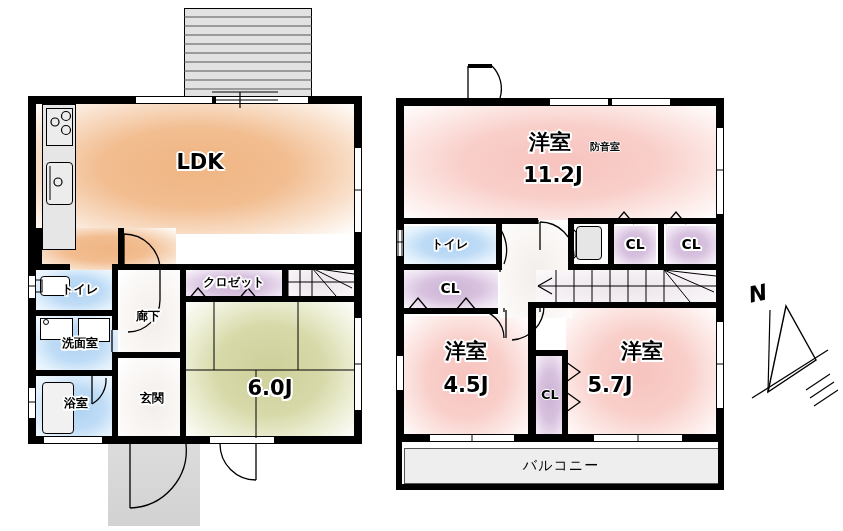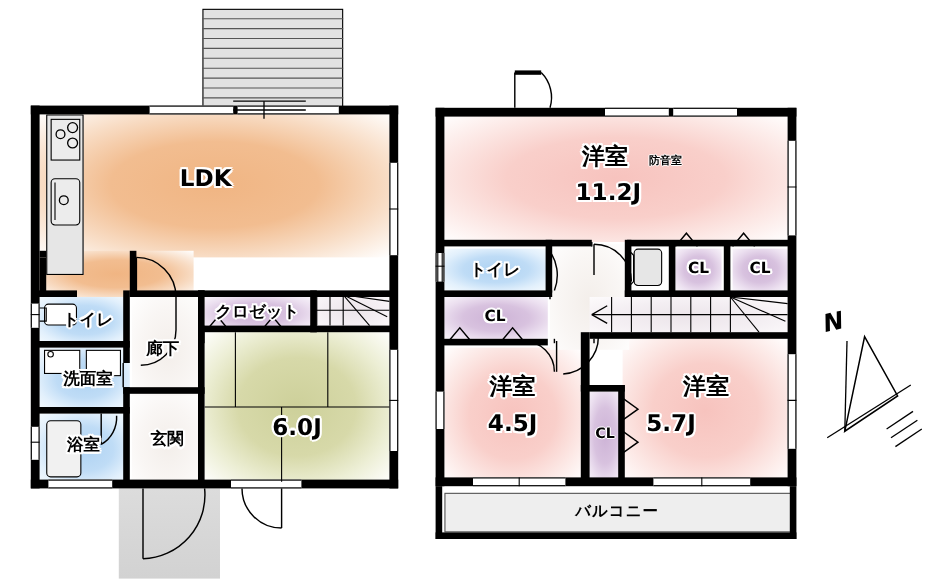--- a/index.html
+++ b/index.html
@@ -26,24 +26,24 @@
   .fill-deck  {background:#e2e2e2;}
 
   
   .lbl{position:absolute;text-align:center;white-space:nowrap;
        color:#000;font-weight:bold;line-height:1;
        text-shadow:
          2px 0 0 #fff,-2px 0 0 #fff,0 2px 0 #fff,0 -2px 0 #fff,
          1.5px 1.5px 0 #fff,-1.5px 1.5px 0 #fff,1.5px -1.5px 0 #fff,-1.5px -1.5px 0 #fff;}
   .lbl-big{font-size:21px;}
   .lbl-num{font-size:21px;}
-  .lbl-sm{font-size:15px;}
+  .lbl-sm{font-size:12px;}
   .lbl-xs{font-size:10px;font-weight:bold;text-shadow:1px 0 0 #fff,-1px 0 0 #fff,0 1px 0 #fff,0 -1px 0 #fff;}
   .lbl-cl{font-size:14px;font-weight:bold;}
-  .lbl-balc{font-size:14px;font-weight:bold;letter-spacing:1px;text-shadow:1px 0 0 #eee,-1px 0 0 #eee,0 1px 0 #eee,0 -1px 0 #eee;}
+  .lbl-balc{font-size:14px;font-weight:normal;letter-spacing:1px;text-shadow:1px 0 0 #eee,-1px 0 0 #eee,0 1px 0 #eee,0 -1px 0 #eee;}
   .fixture{position:absolute;border:1.5px solid #000;background:#e4e4e4;box-sizing:border-box;}
   .fixture-r{border-radius:4px;}
   .win{position:absolute;background:#fff;border-top:1.5px solid #000;border-bottom:1.5px solid #000;box-sizing:border-box;}
   .winv{position:absolute;background:#fff;border-left:1.5px solid #000;border-right:1.5px solid #000;box-sizing:border-box;}
   svg.ov{position:absolute;left:0;top:0;width:843px;height:531px;pointer-events:none;}
 </style>
 </head>
 <body>
 
 <div id="stage">
@@ -292,21 +292,21 @@
         <path d="M786 306 L768 392 L816 360 Z" fill="#fff"></path>
         <path d="M768 392 L770 310" stroke-width="1.2"></path>
         <path d="M752 398 L828 350" stroke-width="1.2"></path>
         <path d="M806 390 L830 374" stroke-width="1.2"></path>
         <path d="M810 398 L834 382" stroke-width="1.2"></path>
         <path d="M814 406 L838 390" stroke-width="1.2"></path>
       </g>
     </g>
   </svg>
 
-  <div class="lbl lbl-big" style="left:132px;top:152px;width:110px;">LDK</div>
+  <div class="lbl lbl-big" style="left:145px;top:152px;width:110px;">LDK</div>
 
   <div class="lbl lbl-num" style="left:215px;top:378px;width:110px;text-align:center;">6.0J</div>
 
   <div class="lbl lbl-sm" style="left:44px;top:283px;width:72px;">トイレ</div>
   <div class="lbl lbl-sm" style="left:40px;top:337px;width:80px;">洗面室</div>
   <div class="lbl lbl-sm" style="left:42px;top:397px;width:68px;">浴室</div>
 
   <div class="lbl lbl-sm" style="left:119px;top:310px;width:58px;">廊下</div>
   <div class="lbl lbl-sm" style="left:119px;top:392px;width:66px;">玄関</div>
   <div class="lbl lbl-sm" style="left:182px;top:276px;width:104px;">クロゼット</div>

